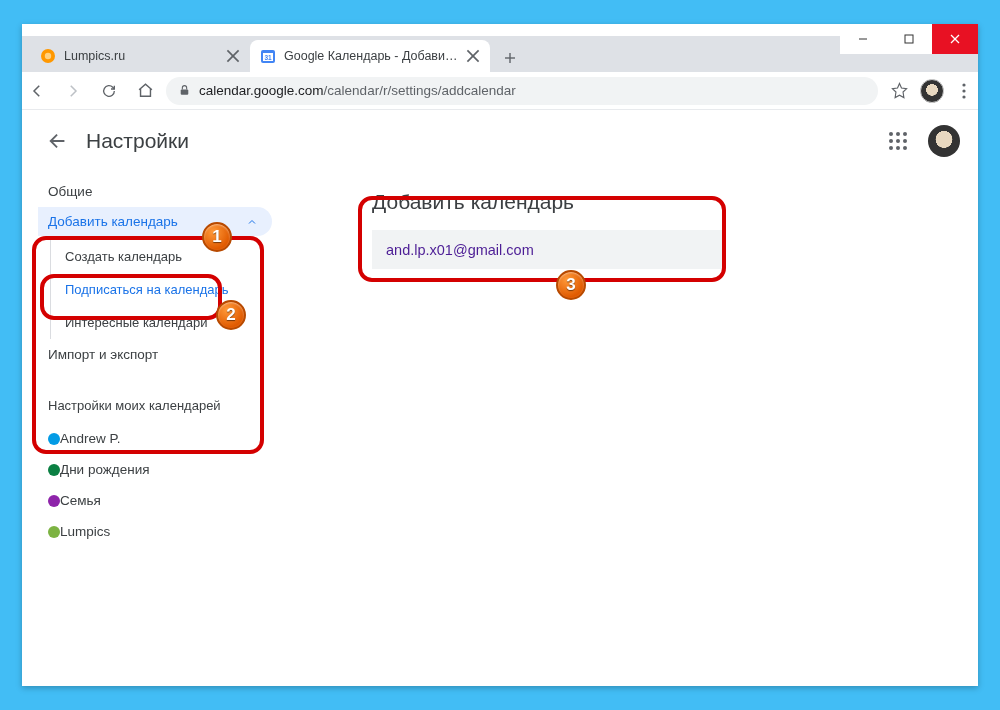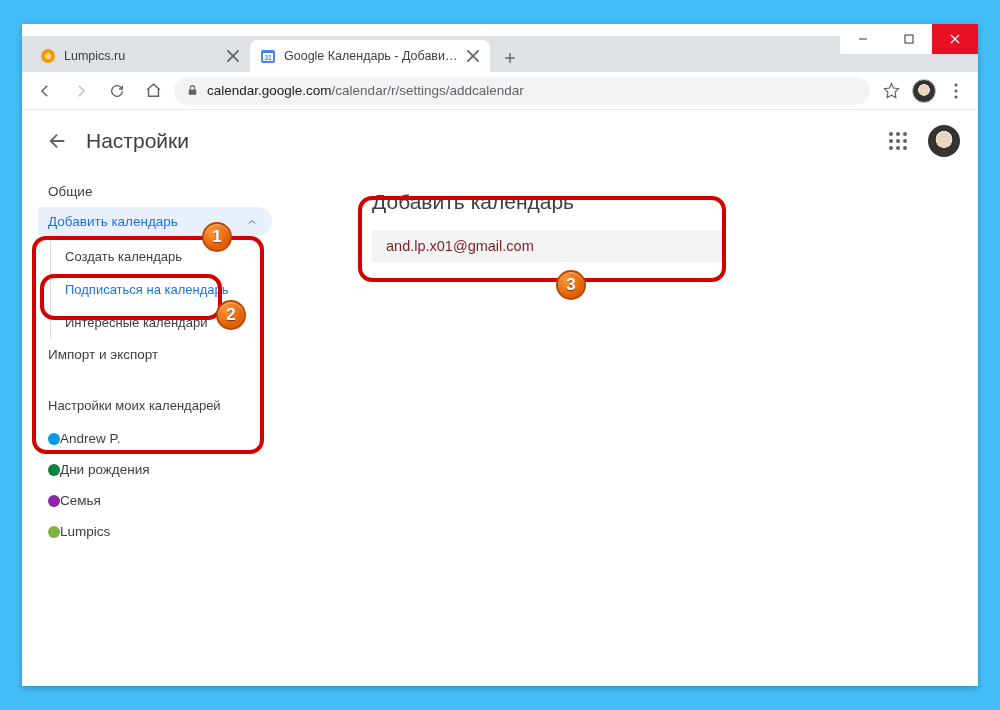--- a/index.html
+++ b/index.html
@@ -17,21 +17,21 @@
 
 .tabstrip { height: 36px; background: #dee1e6; display: flex; align-items: flex-end; padding-left: 8px; position: relative; }
 .tab { height: 32px; display: flex; align-items: center; padding: 0 10px; font-size: 12.5px; color: #3c4043; max-width: 240px; border-radius: 8px 8px 0 0; position: relative; }
 .tab.active { background: #fff; }
 .tab .favicon { width: 16px; height: 16px; margin-right: 8px; flex-shrink: 0; }
 .tab .label { white-space: nowrap; overflow: hidden; text-overflow: ellipsis; flex: 1; }
 .tab .closex { width: 14px; height: 14px; margin-left: 6px; color: #5f6368; }
 .newtab { width: 28px; height: 28px; display: flex; align-items: center; justify-content: center; margin-left: 6px; color: #5f6368; }
 
 
-.addrbar { height: 38px; background: #fff; border-bottom: 1px solid #e8eaed; display: flex; align-items: center; padding: 0 8px; gap: 6px; }
+.addrbar { height: 38px; background: #fff; border-bottom: 1px solid #e8eaed; display: flex; align-items: center; padding: 0 0; gap: 6px; }
 .navbtn { width: 30px; height: 30px; display: flex; align-items: center; justify-content: center; color: #5f6368; border-radius: 50%; }
 .navbtn.dis { color: #bdc1c6; }
 .omnibox { flex: 1; height: 28px; background: #f1f3f4; border-radius: 14px; display: flex; align-items: center; padding: 0 12px; font-size: 13.5px; color: #202124; gap: 8px; }
 .omnibox .lockic { color: #5f6368; }
 .omnibox .domain { color: #202124; }
 .omnibox .path { color: #5f6368; }
 .star { color: #5f6368; }
 .avatar-sm { width: 24px; height: 24px; border-radius: 50%; background: #333 radial-gradient(circle at 50% 45%, #e8d8c0 0 35%, #333 36%); border: 1px solid #ccc; }
 .kebab { color: #5f6368; width: 28px; display: flex; justify-content: center; }
 
@@ -51,21 +51,21 @@
 .addhdr .chev { color: #1a73e8; }
 .sublist { border-left: 1px solid #dadce0; margin-left: 2px; padding-left: 14px; margin-top: 4px; }
 .subit { padding: 9px 0; font-size: 13px; color: #3c4043; }
 .subit.sel { color: #1a73e8; font-weight: 500; }
 .sechdr { font-size: 13px; color: #3c4043; font-weight: 500; margin-top: 28px; margin-bottom: 10px; }
 .calrow { display: flex; align-items: center; gap: 0; padding: 8px 0; font-size: 13.5px; }
 .caldot { width: 12px; height: 12px; border-radius: 50%; }
 
 .main { flex: 1; padding: 18px 30px 0 100px; }
 .mtitle { font-size: 21px; color: #3c4043; font-weight: 400; margin-bottom: 16px; }
-.einput { width: 350px; height: 32px; background: #f1f3f4; border: none; padding: 0 14px; font-size: 14.5px; color: #7f1d1d; }
+.einput { width: 350px; height: 39px; background: #f1f3f4; border: none; padding: 0 14px; font-size: 14.5px; color: #4c1d95; }
 
 
 .callout { position: absolute; border: 4px solid #d40000; border-radius: 14px; pointer-events: none; }
 .badge { position: absolute; width: 30px; height: 30px; border-radius: 50%; background: radial-gradient(circle at 35% 30%, #ff9a3a, #e05a00 70%); border: 2px solid #b84a00; color: #fff; font-weight: bold; font-size: 17px; display: flex; align-items: center; justify-content: center; text-shadow: 0 1px 1px rgba(0,0,0,.5); box-shadow: inset 0 1px 2px rgba(255,255,255,.5); }
 
 svg { display: block; }
 </style>
 </head>
 <body>
 

